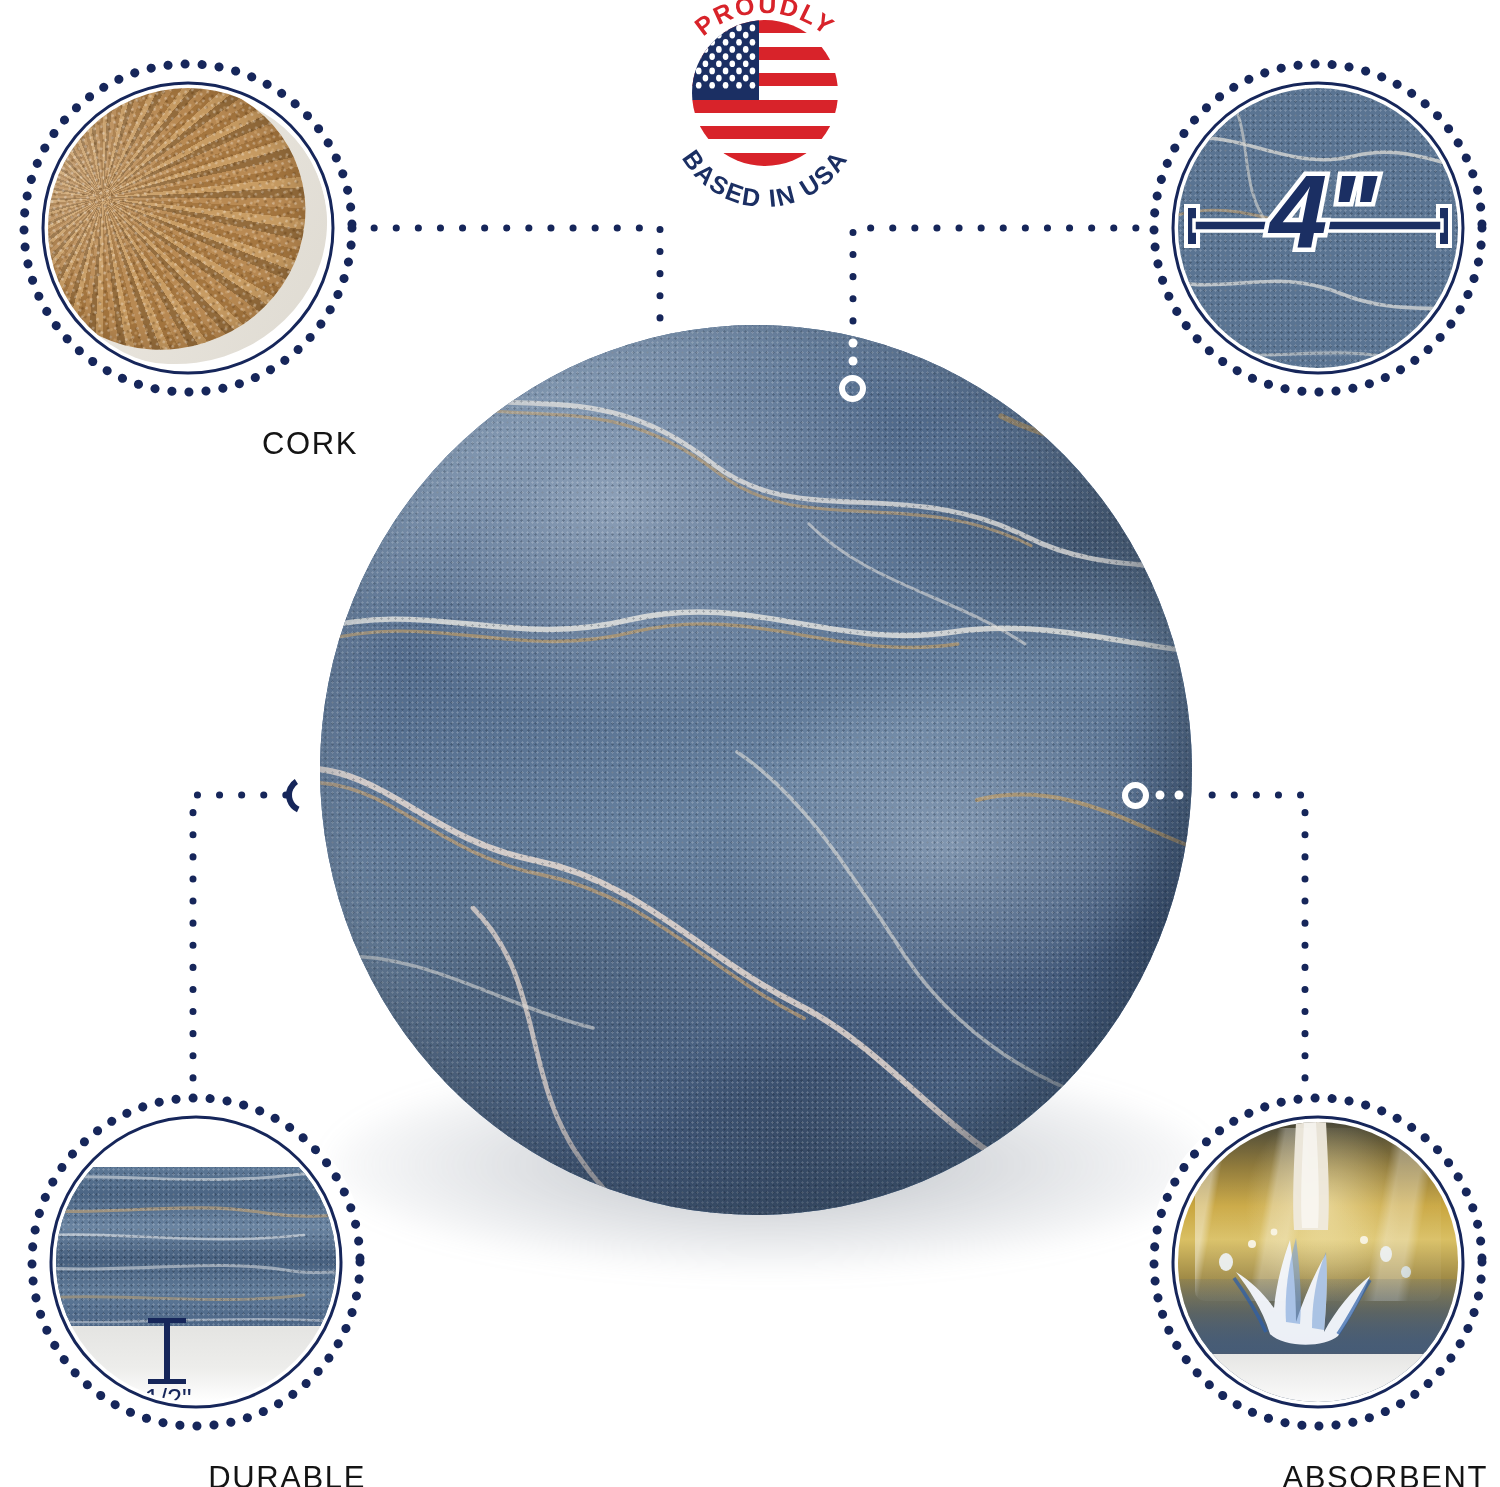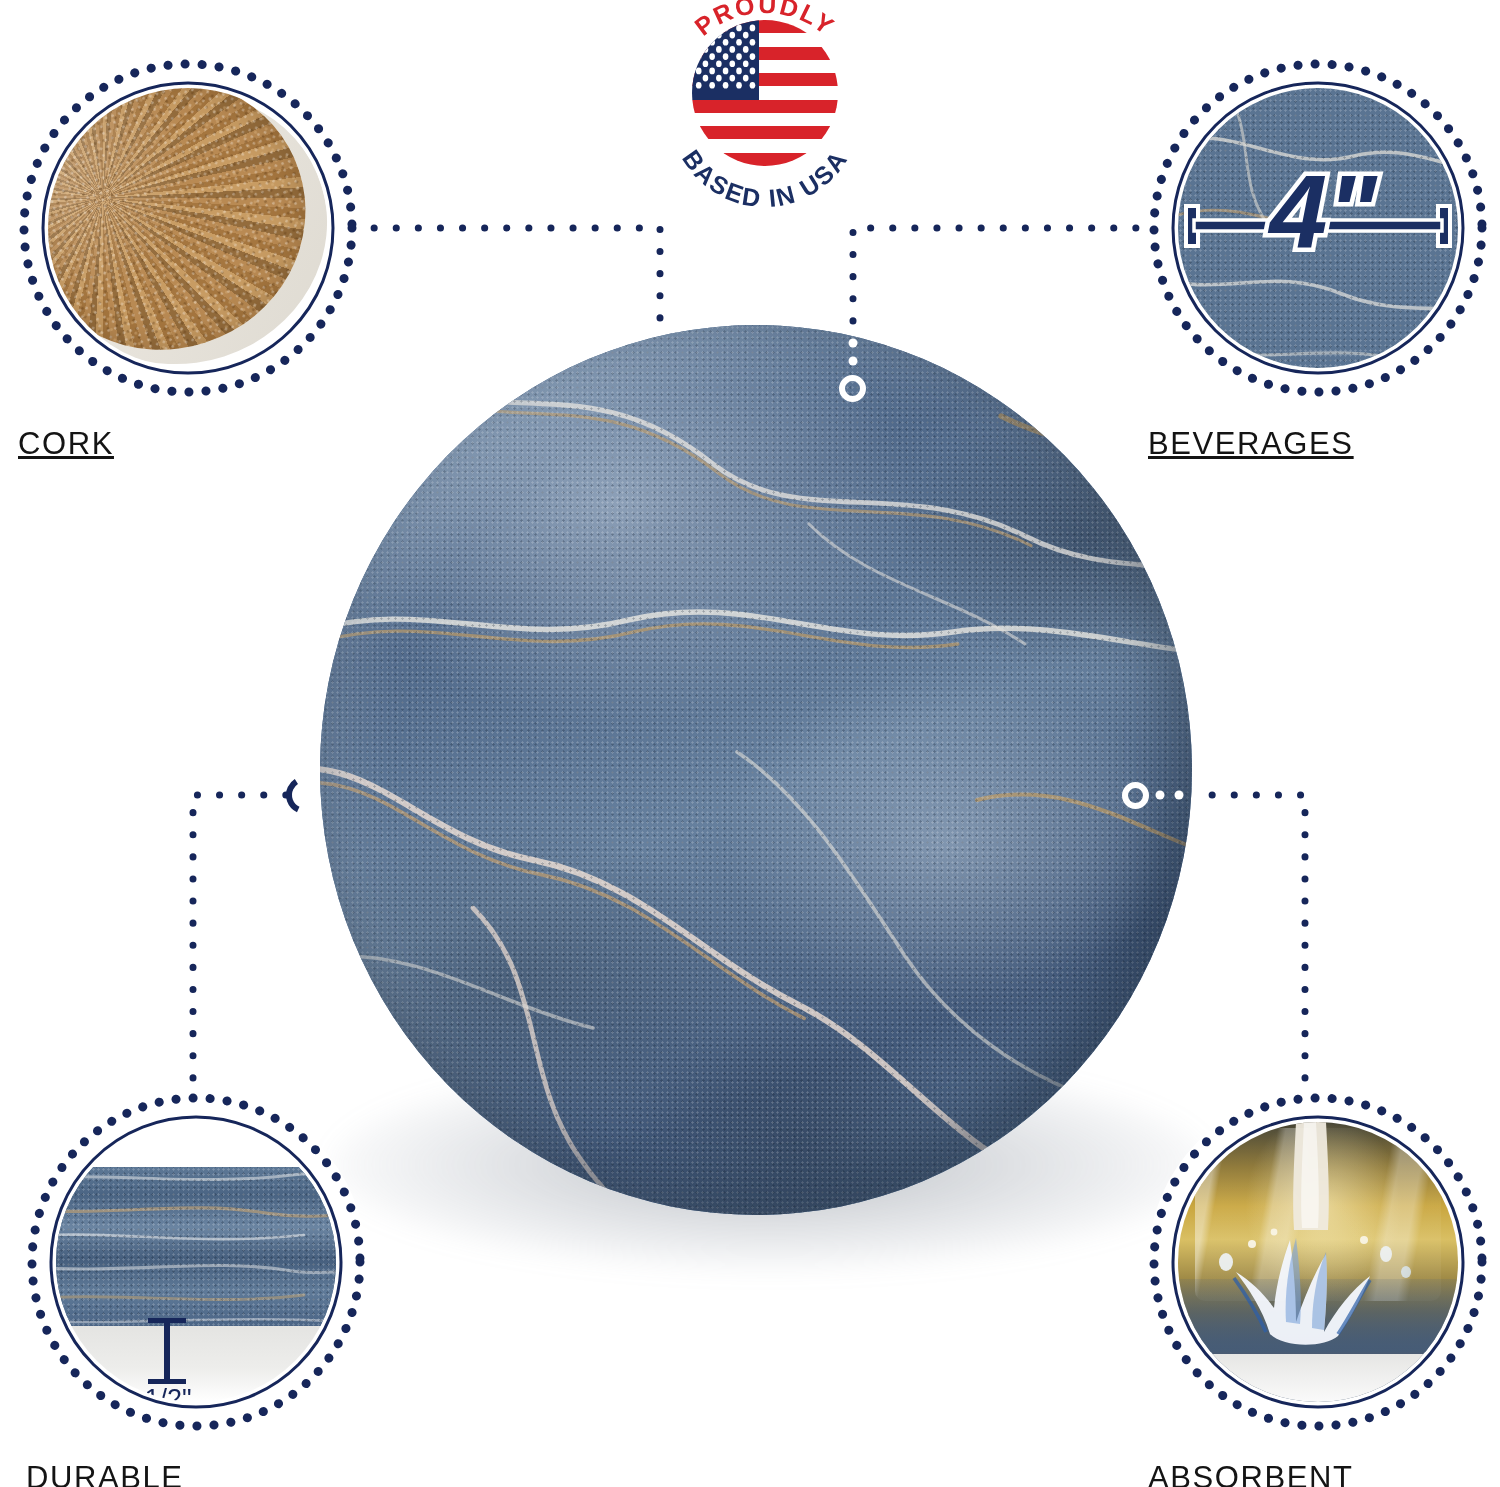--- a/index.html
+++ b/index.html
@@ -8,23 +8,23 @@
 
   .stage{position:absolute;inset:0;}
 
   
   .callout{position:absolute;}
   .bubble{position:relative;border-radius:50%;background:#ffffff;}
   
   .bubble .ringsvg{position:absolute;inset:0;width:100%;height:100%;overflow:visible;}
   .bubble .photo{position:absolute;border-radius:50%;overflow:hidden;background:#ffffff;}
 
-  .callout-label{position:absolute;width:100%;text-align:left;
+  .callout-label{position:absolute;width:100%;text-align:right;
     color:#141414;font-weight:500;letter-spacing:1.6px;line-height:1.18;
-    font-size:31px;text-transform:uppercase;text-decoration:underline;}
+    font-size:31px;text-transform:uppercase;}
 
   
   .cork-wrap{position:absolute;inset:0;background:#ffffff;}
   .cork-white{position:absolute;left:-4%;top:2%;width:104%;height:96%;
      background:linear-gradient(135deg,#f2efe9 0%,#e8e4dc 45%,#dedad1 100%);
      border-radius:50%;transform:rotate(-18deg);}
   .cork-top{position:absolute;left:-9%;top:-3%;width:101%;height:96%;border-radius:50%;
      transform:rotate(-18deg);
      background:
        radial-gradient(circle at 20% 24%, rgba(255,255,255,.22), transparent 42%),
@@ -268,21 +268,20 @@
           <rect x="8" y="118" width="12" height="40" fill="#1b2f63" stroke="#ffffff" stroke-width="4"></rect>
           <rect x="260" y="118" width="12" height="40" fill="#1b2f63" stroke="#ffffff" stroke-width="4"></rect>
           <rect x="16" y="132" width="248" height="11" fill="#1b2f63" stroke="#ffffff" stroke-width="3.5"></rect>
         </svg>
         <svg style="position:absolute;left:0;top:0;width:280px;height:280px;">
           <text x="145" y="160" text-anchor="middle" font-family="Liberation Sans, sans-serif" font-size="104" font-weight="bold" font-style="italic" fill="#1b2f63" stroke="#ffffff" stroke-width="9" paint-order="stroke">4"</text>
         </svg>
       </div>
     </div>
     <div class="callout-label" style="top:368px;left:0;">
-      <div>BEVERAGES</div>
     </div>
   </div>
 
   <div class="callout" style="left:26px;top:1092px;width:340px;height:395px;">
     <div class="bubble" style="width:340px;height:340px;">
       <svg class="ringsvg" viewBox="0 0 340 340">
         <circle cx="170" cy="170" r="164" fill="none" stroke="#16265a" stroke-width="9" stroke-linecap="round" stroke-dasharray="0.1 17"></circle>
         <circle cx="170" cy="170" r="145" fill="none" stroke="#16265a" stroke-width="3"></circle>
       </svg>
       <div class="photo" style="left:30px;top:30px;width:280px;height:280px;background:#fff;">

